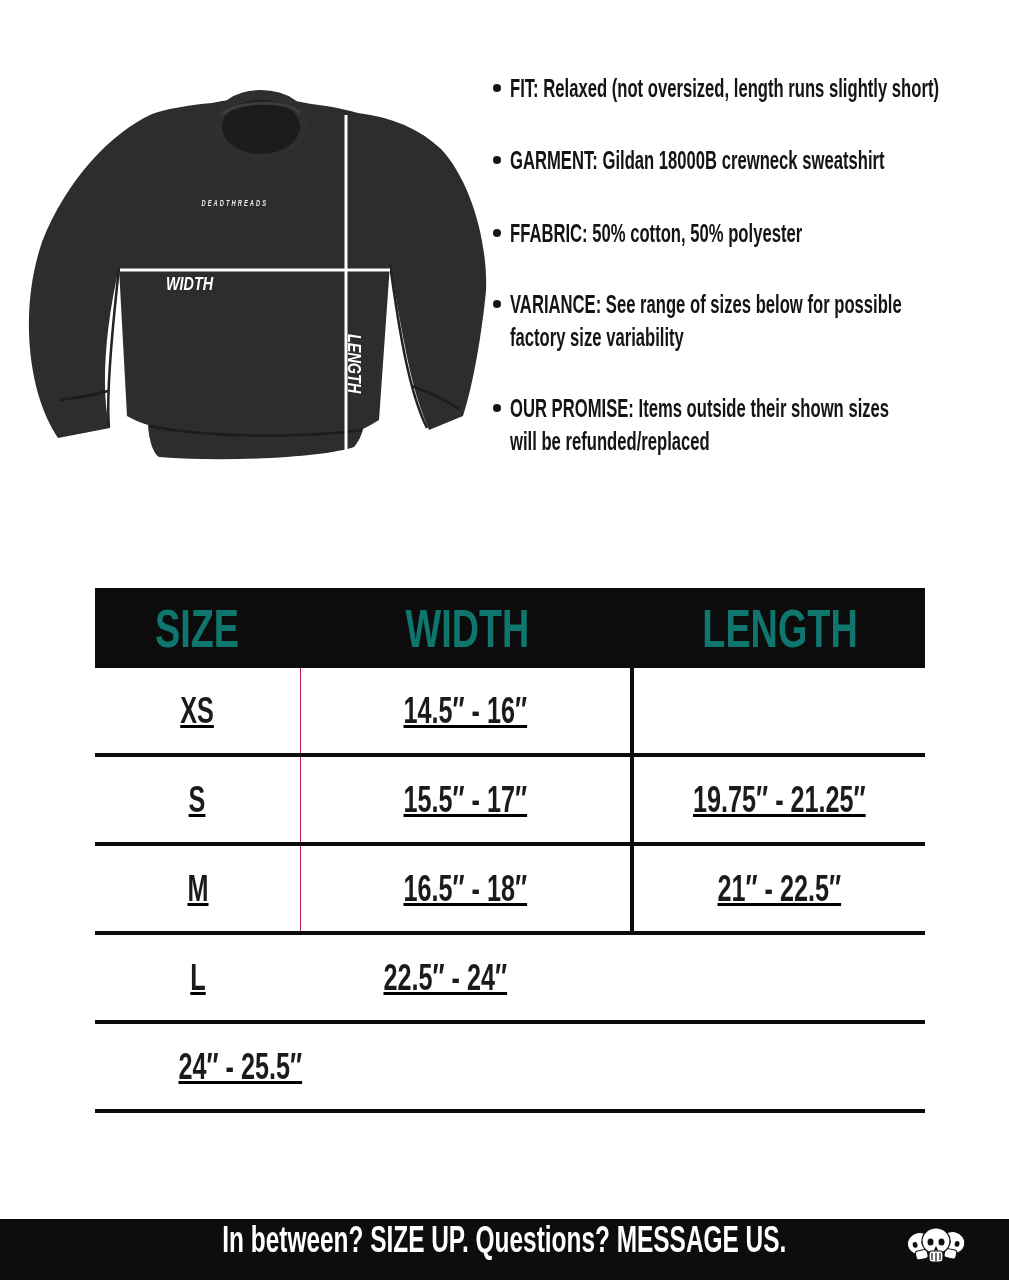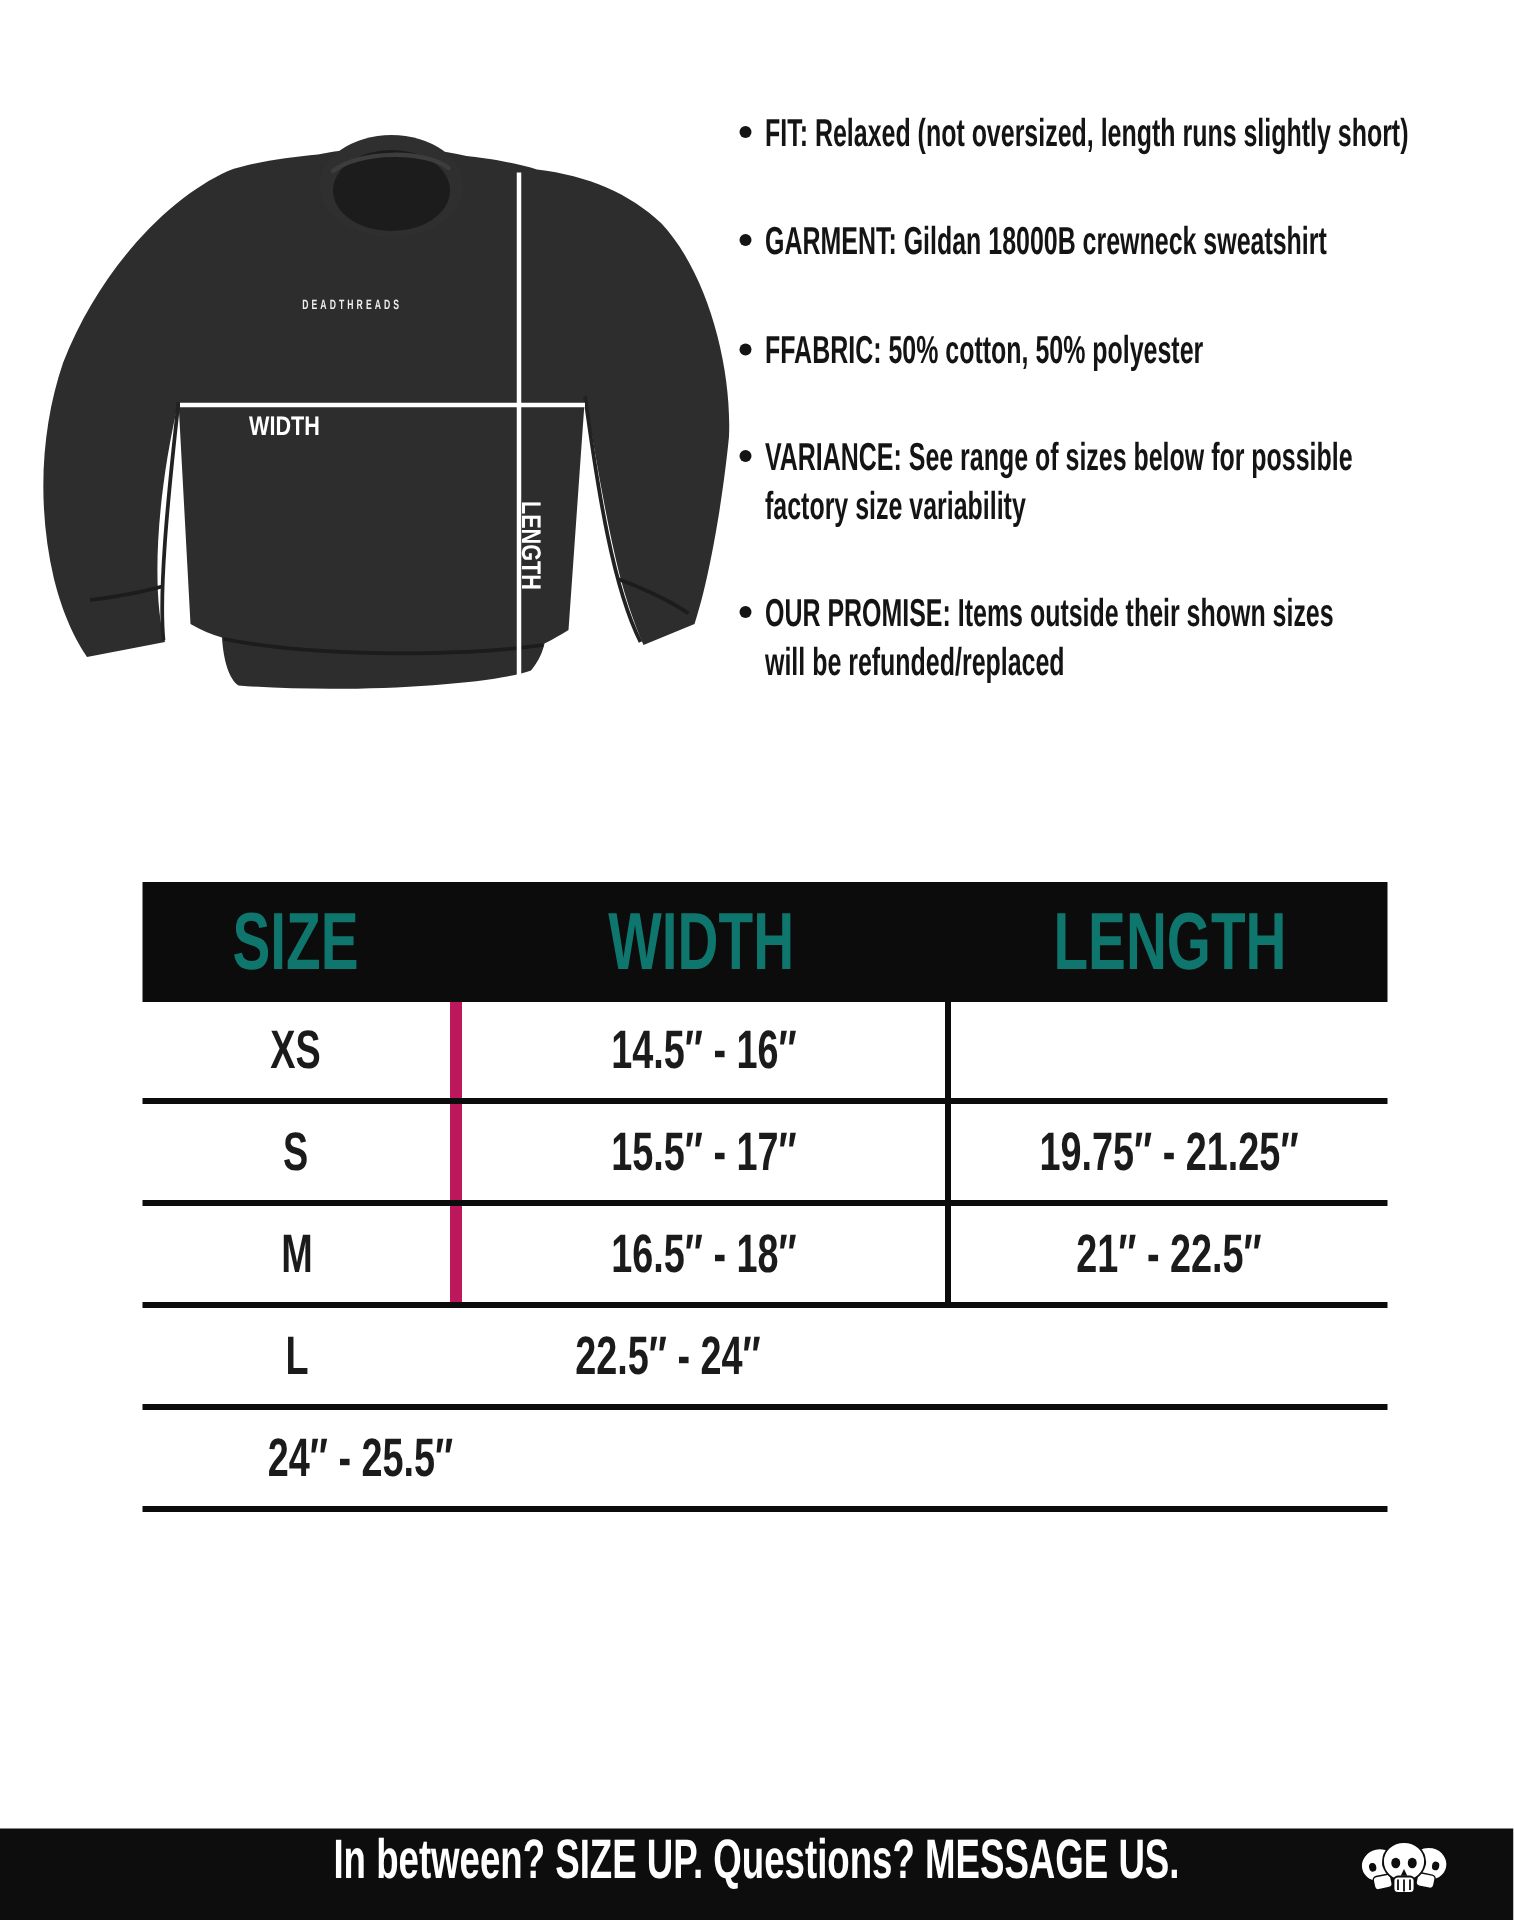--- a/index.html
+++ b/index.html
@@ -8,21 +8,21 @@
     font-family:"Liberation Sans", sans-serif;overflow:hidden;
     -webkit-font-smoothing:antialiased;
   }
   .stage{position:absolute;inset:0;}
 
   
   .cond{display:inline-block;transform:scaleX(0.64);transform-origin:0 50%;white-space:nowrap;}
   .cond-c{display:inline-block;transform:scaleX(0.70);transform-origin:50% 50%;white-space:nowrap;}
 
   
-  .diagram{position:absolute;left:0;top:0;width:500px;height:480px;}
+  .diagram{position:absolute;left:0;top:0;width:500px;height:480px;font-style:italic;}
   .diagram svg{position:absolute;left:0;top:0;}
   .chest-brand{
     position:absolute;left:190px;top:198px;width:140px;text-align:center;
     color:#ededed;font-weight:700;font-size:9px;letter-spacing:3.2px;
   }
   .wlabel{position:absolute;left:166px;top:274px;color:#ffffff;font-weight:700;font-size:18px;}
   .llabel{
     position:absolute;left:364px;top:334px;color:#ffffff;font-weight:700;font-size:18px;
     transform:rotate(90deg) scaleX(0.8);transform-origin:0 0;white-space:nowrap;
   }
@@ -37,24 +37,24 @@
   .bl:empty{display:none;}
 
   
   .size-table{position:absolute;left:95px;top:588px;width:830px;}
   .thead{height:80px;background:#0c0c0c;display:flex;align-items:center;}
   .th{color:#0f766e;font-weight:700;font-size:54px;text-align:center;
       display:flex;align-items:center;justify-content:center;box-sizing:border-box;}
   .c1{width:205px;flex:none;}
   .c2{width:334px;flex:none;}
   .c3{width:291px;flex:none;}
-  .trow{display:flex;height:68px;border-bottom:4px solid #0c0c0c;box-sizing:border-box;background:#ffffff;}
+  .trow{display:flex;height:89px;border-bottom:4px solid #0c0c0c;box-sizing:border-box;background:#ffffff;text-decoration:underline;}
   .td{display:flex;align-items:center;justify-content:center;height:100%;
       font-weight:700;font-size:36px;color:#1b1b1b;box-sizing:border-box;}
-  .trow .c2{border-left:8px solid #be185d;border-right:4px solid #0c0c0c;}
+  .trow .c2{border-left:1px solid #be185d;border-right:4px solid #0c0c0c;}
 
   
   .footer{
     position:absolute;left:0;top:1219px;width:1009px;height:61px;background:#0d0d0d;
     display:flex;align-items:flex-start;justify-content:center;
   }
   .footer-text{color:#ffffff;font-weight:700;font-size:37px;transform:scaleX(0.66);transform-origin:50% 50%;white-space:nowrap;}
   .skull-wrap{position:absolute;right:42px;top:50%;transform:translateY(-50%);width:62px;height:48px;}
 </style>
 </head>

